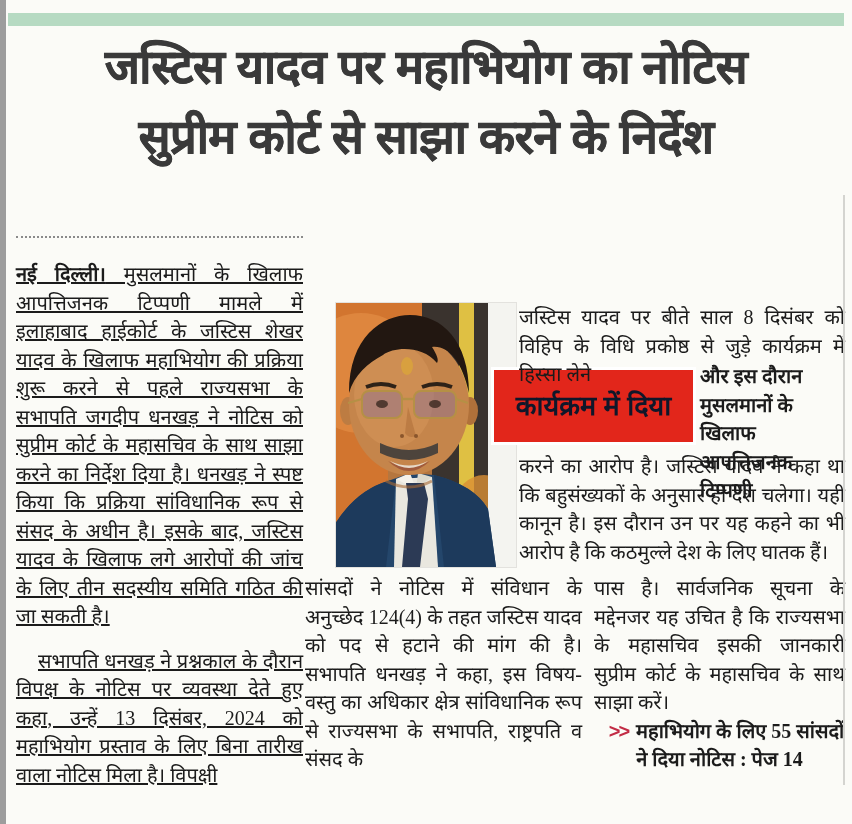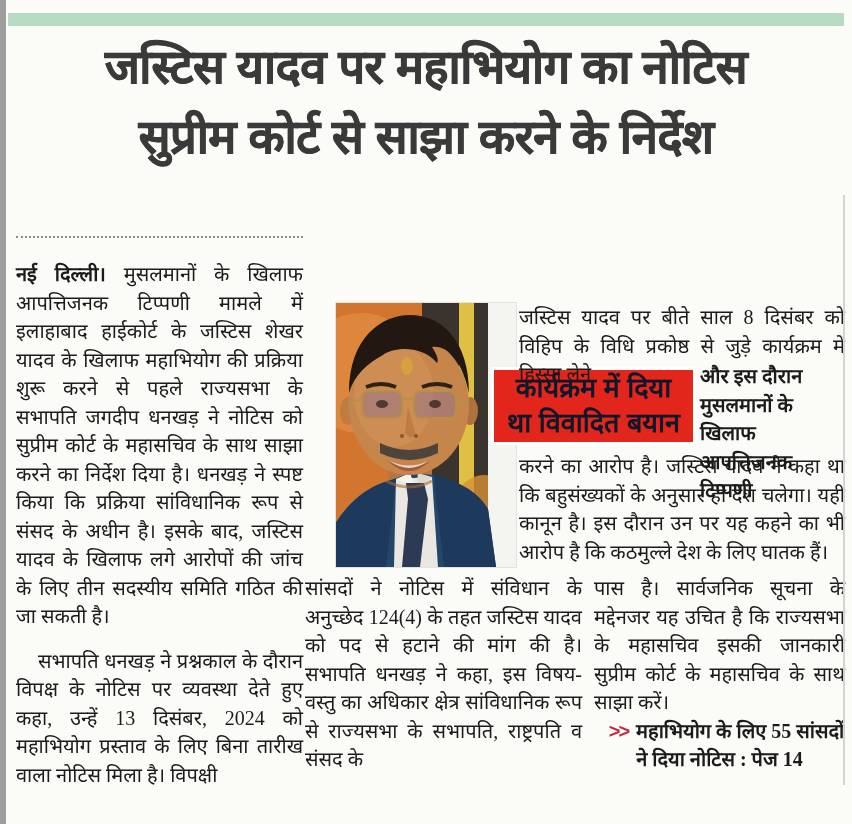--- a/index.html
+++ b/index.html
@@ -35,21 +35,21 @@
     align-items:center; justify-content:center;
     font-family:"Liberation Sans", sans-serif;
     font-weight:800; font-size:28px; line-height:39px; color:#171717;
     text-align:center;
   }
 
   .body-text {
     font-size:20px; line-height:28.5px; text-align:justify; color:#1b1b1b;
   }
   .col-left  { position:absolute; left:16px;  top:260px; width:287px; }
-  .col-left p { margin:0; }
+  .col-left p { margin:0;text-decoration:underline; }
   .col-left p + p { text-indent:22px; margin-top:16px; }
   .bold { font-weight:bold; }
 
   .photo-frame {
     position:absolute; left:336px; top:303px; width:180px; height:264px;
     outline:1px solid #e3e2de; background:#d2752f;
   }
   .photo-frame svg { display:block; width:100%; height:100%; }
 
   .caption-box {
@@ -153,21 +153,20 @@
 
       <path d="M52,158 Q73,170 94,158 Q73,178 52,158 Z" fill="#a05a3c"></path>
       <path d="M54,158 Q73,167 92,158 Q73,172 54,158 Z" fill="#e6d8c8"></path>
 
       <path d="M50,178 Q73,190 96,178" stroke="#a96b36" stroke-width="3" fill="none" opacity="0.6"></path>
     </svg>
   </div>
 
   <div class="caption-box">
     <div>कार्यक्रम में दिया</div>
-    <div>था विवादित बयान</div>
   </div>
 
   <div class="side-seg1 body-text">जस्टिस यादव पर बीते साल 8 दिसंबर को विहिप के विधि प्रकोष्ठ से जुड़े कार्यक्रम में हिस्सा लेने</div>
   <div class="side-seg2 body-text">और इस दौरान मुसलमानों के खिलाफ आपत्तिजनक टिप्पणी</div>
   <div class="side-seg3 body-text">करने का आरोप है। जस्टिस यादव ने कहा था कि बहुसंख्यकों के अनुसार ही देश चलेगा। यही कानून है। इस दौरान उन पर यह कहने का भी आरोप है कि कठमुल्ले देश के लिए घातक हैं।</div>
 
   <div class="col-mid body-text">सांसदों ने नोटिस में संविधान के अनुच्छेद 124(4) के तहत जस्टिस यादव को पद से हटाने की मांग की है। सभापति धनखड़ ने कहा, इस विषय-वस्तु का अधिकार क्षेत्र सांविधानिक रूप से राज्यसभा के सभापति, राष्ट्रपति व संसद के</div>
 
   <div class="col-right body-text">
     <p>पास है। सार्वजनिक सूचना के मद्देनजर यह उचित है कि राज्यसभा के महासचिव इसकी जानकारी सुप्रीम कोर्ट के महासचिव के साथ साझा करें।</p>

